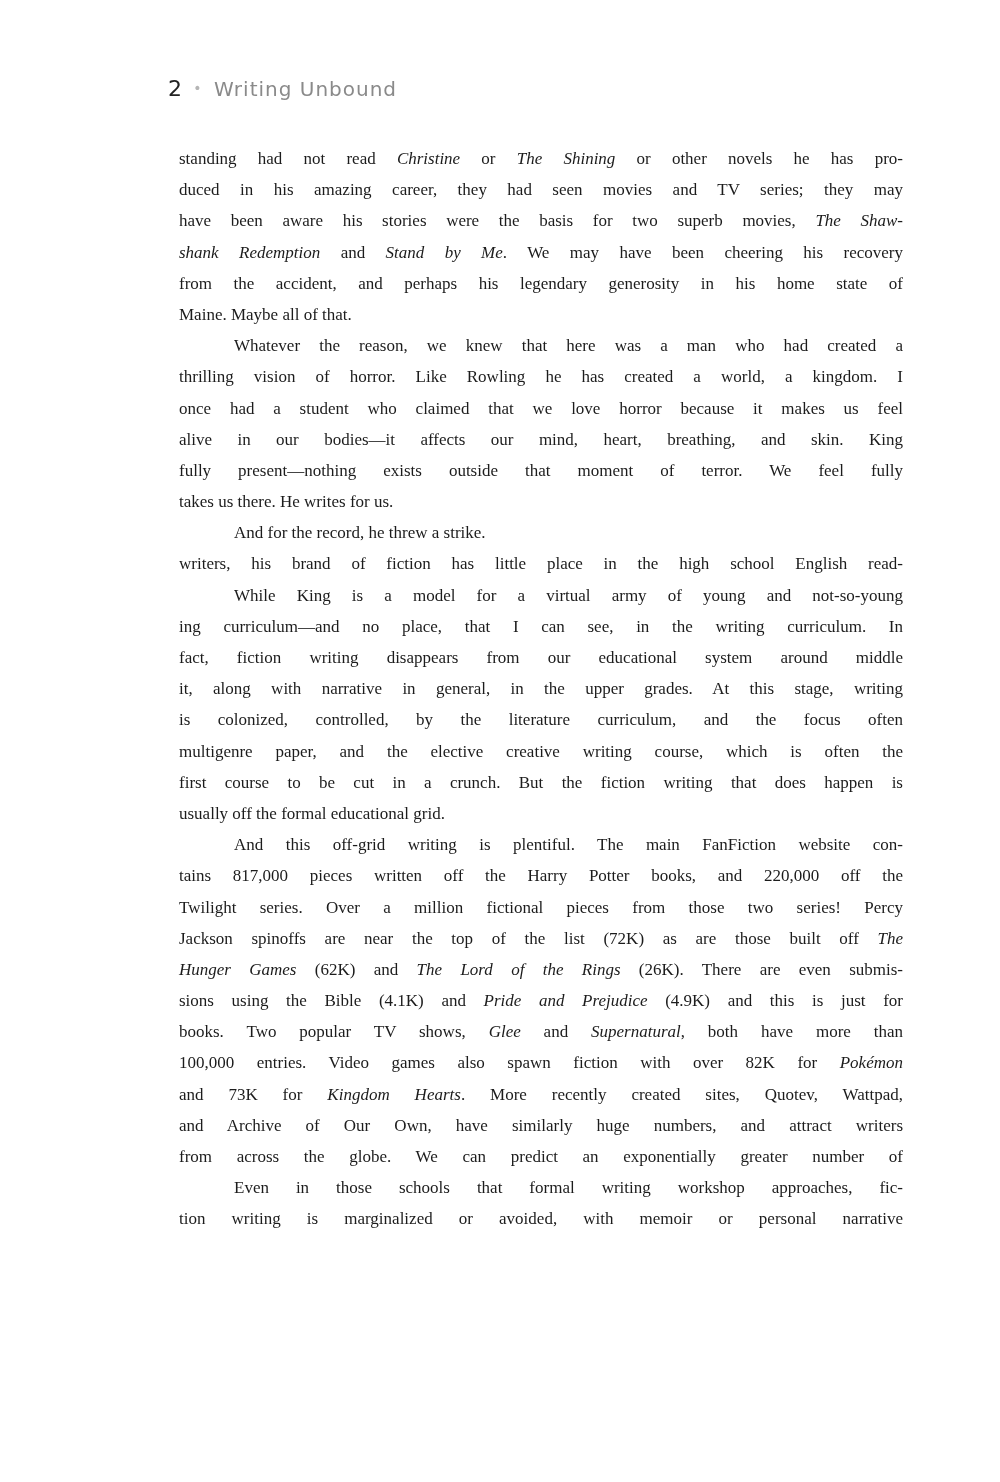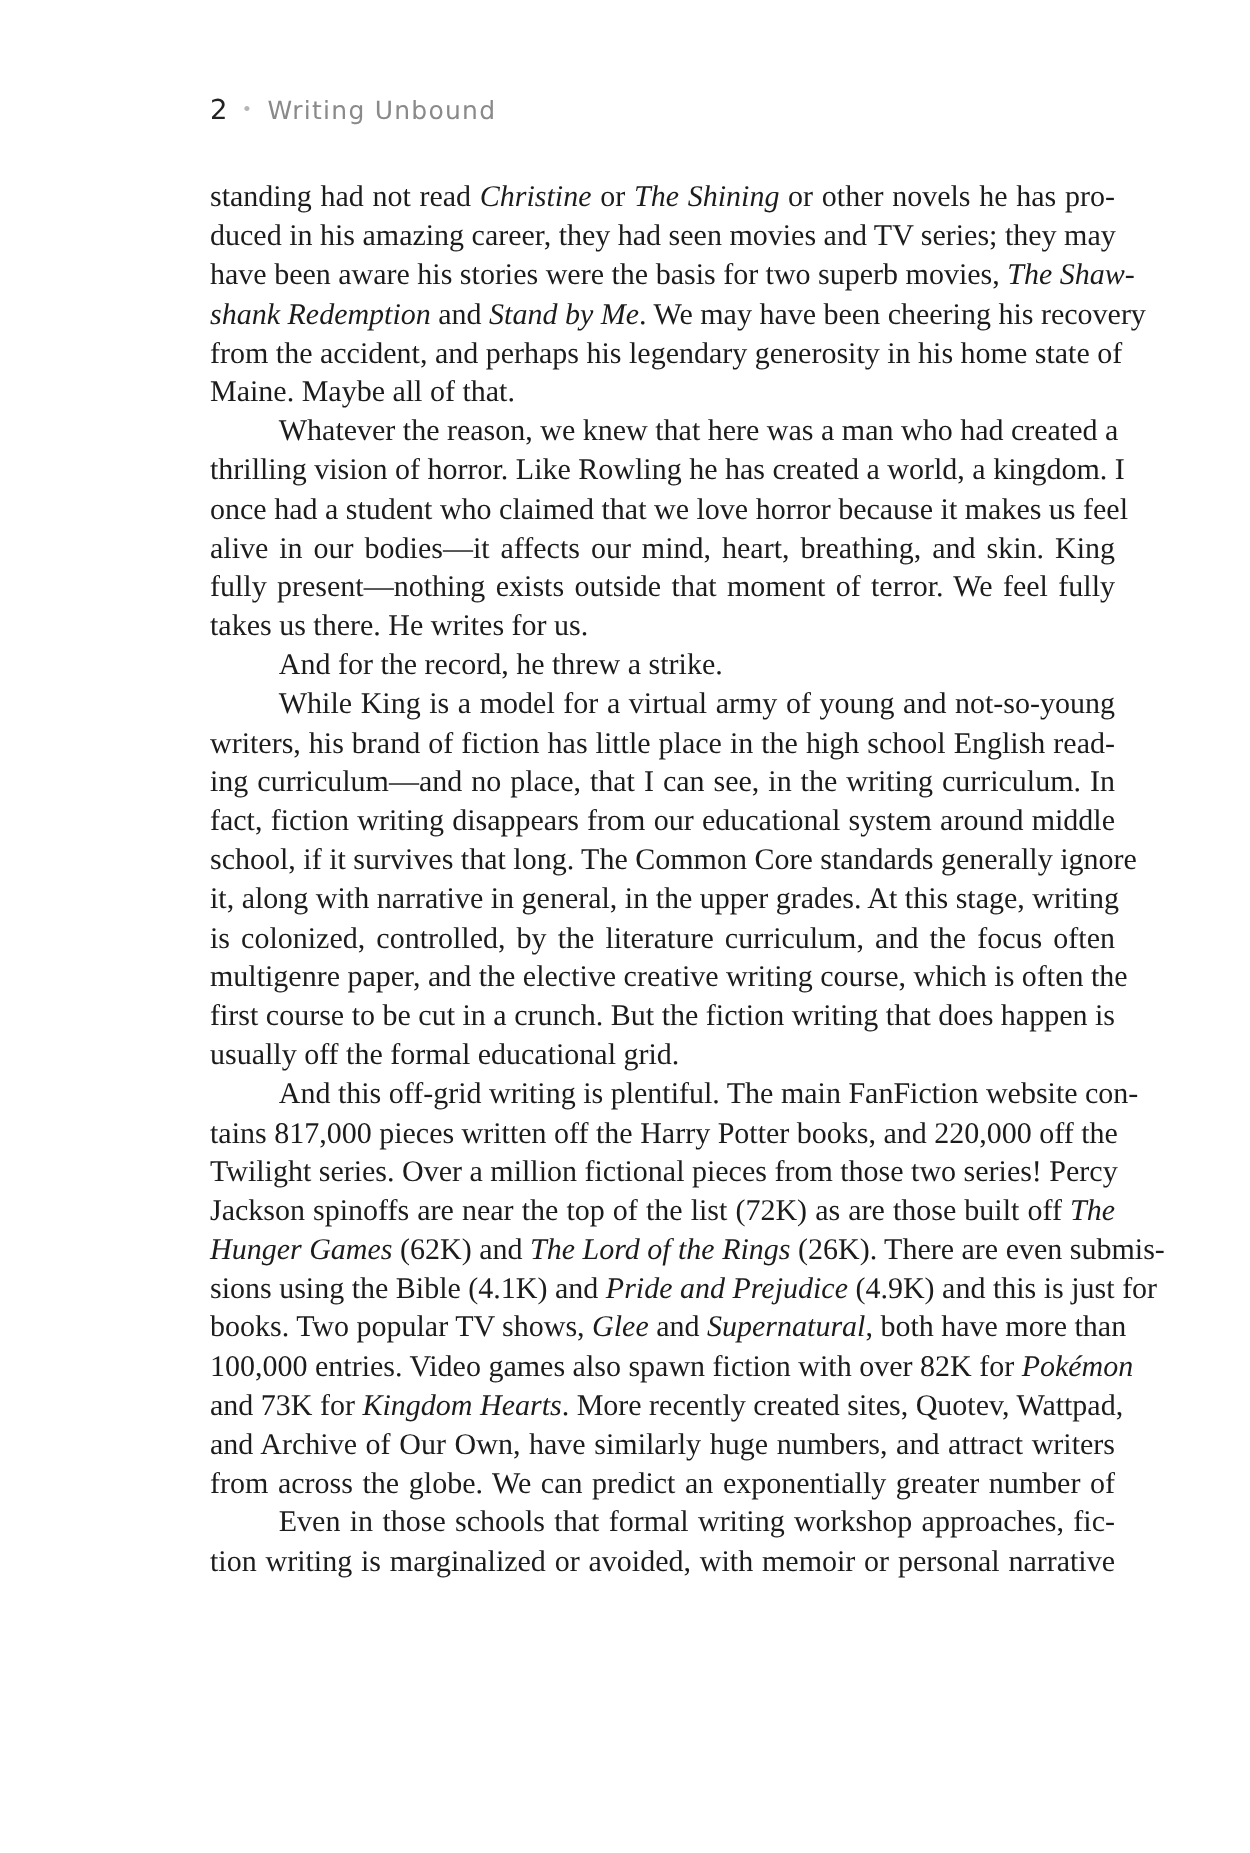--- a/index.html
+++ b/index.html
@@ -5,23 +5,23 @@
   html, body { margin:0; padding:0; background:#ffffff; }
   body { width:1000px; height:1482px; position:relative; overflow:hidden; }
   .header {
     position:absolute; left:168px; top:76px;
     font-family:"DejaVu Sans", sans-serif; font-size:20px; letter-spacing:1px;
     color:#8a8a8a; white-space:nowrap;
   }
   .header .pnum { color:#222; font-size:22px; letter-spacing:0; }
   .header .dot { color:#b5b5b5; margin:0 4px; font-size:14px; position:relative; top:-3px; }
   .body-text {
-    position:absolute; left:168px; top:143px; width:724px;
+    position:absolute; left:179px; top:143px; width:724px;
     font-family:"Liberation Serif", "DejaVu Serif", serif;
-    font-size:24px; color:#1c1c1c;
+    font-size:17px; color:#1c1c1c;
   }
   .line {
     height:31.2px; line-height:31.2px; white-space:nowrap;
     text-align:justify; text-align-last:justify;
   }
   .line.last { text-align-last:left; }
   .line.indent { padding-left:55px; }
   i { font-style:italic; }
 </style>
 </head>
@@ -40,25 +40,24 @@
     <div class="line"><i>shank Redemption</i><span> and </span><i>Stand by Me</i><span>. We may have been cheering his recovery</span></div>
     <div class="line"><span>from the accident, and perhaps his legendary generosity in his home state of</span></div>
     <div class="line last"><span>Maine. Maybe all of that.</span></div>
     <div class="line indent"><span>Whatever the reason, we knew that here was a man who had created a</span></div>
     <div class="line"><span>thrilling vision of horror. Like Rowling he has created a world, a kingdom. I</span></div>
     <div class="line"><span>once had a student who claimed that we love horror because it makes us feel</span></div>
     <div class="line"><span>alive in our bodies—it affects our mind, heart, breathing, and skin. King</span></div>
     <div class="line"><span>fully present—nothing exists outside that moment of terror. We feel fully</span></div>
     <div class="line last"><span>takes us there. He writes for us.</span></div>
     <div class="line indent last"><span>And for the record, he threw a strike.</span></div>
+    <div class="line"><span>writers, his brand of fiction has little place in the high school English read-</span></div>
     <div class="line indent"><span>While King is a model for a virtual army of young and not-so-young</span></div>
-    <div class="line"><span>writers, his brand of fiction has little place in the high school English read-</span></div>
     <div class="line"><span>ing curriculum—and no place, that I can see, in the writing curriculum. In</span></div>
     <div class="line"><span>fact, fiction writing disappears from our educational system around middle</span></div>
-    <div class="line"><span>school, if it survives that long. The Common Core standards generally ignore</span></div>
     <div class="line"><span>it, along with narrative in general, in the upper grades. At this stage, writing</span></div>
     <div class="line"><span>is colonized, controlled, by the literature curriculum, and the focus often</span></div>
     <div class="line"><span>multigenre paper, and the elective creative writing course, which is often the</span></div>
     <div class="line"><span>first course to be cut in a crunch. But the fiction writing that does happen is</span></div>
     <div class="line last"><span>usually off the formal educational grid.</span></div>
     <div class="line indent"><span>And this off-grid writing is plentiful. The main FanFiction website con-</span></div>
     <div class="line"><span>tains 817,000 pieces written off the Harry Potter books, and 220,000 off the</span></div>
     <div class="line"><span>Twilight series. Over a million fictional pieces from those two series! Percy</span></div>
     <div class="line"><span>Jackson spinoffs are near the top of the list (72K) as are those built off </span><i>The</i></div>
     <div class="line"><i>Hunger Games</i><span> (62K) and </span><i>The Lord of the Rings</i><span> (26K). There are even submis-</span></div>

